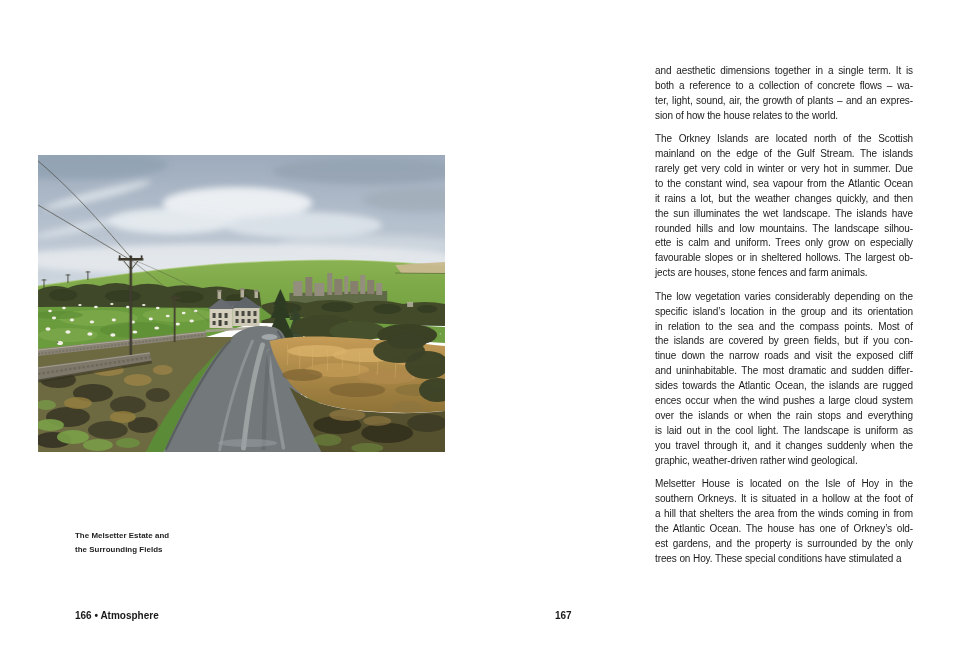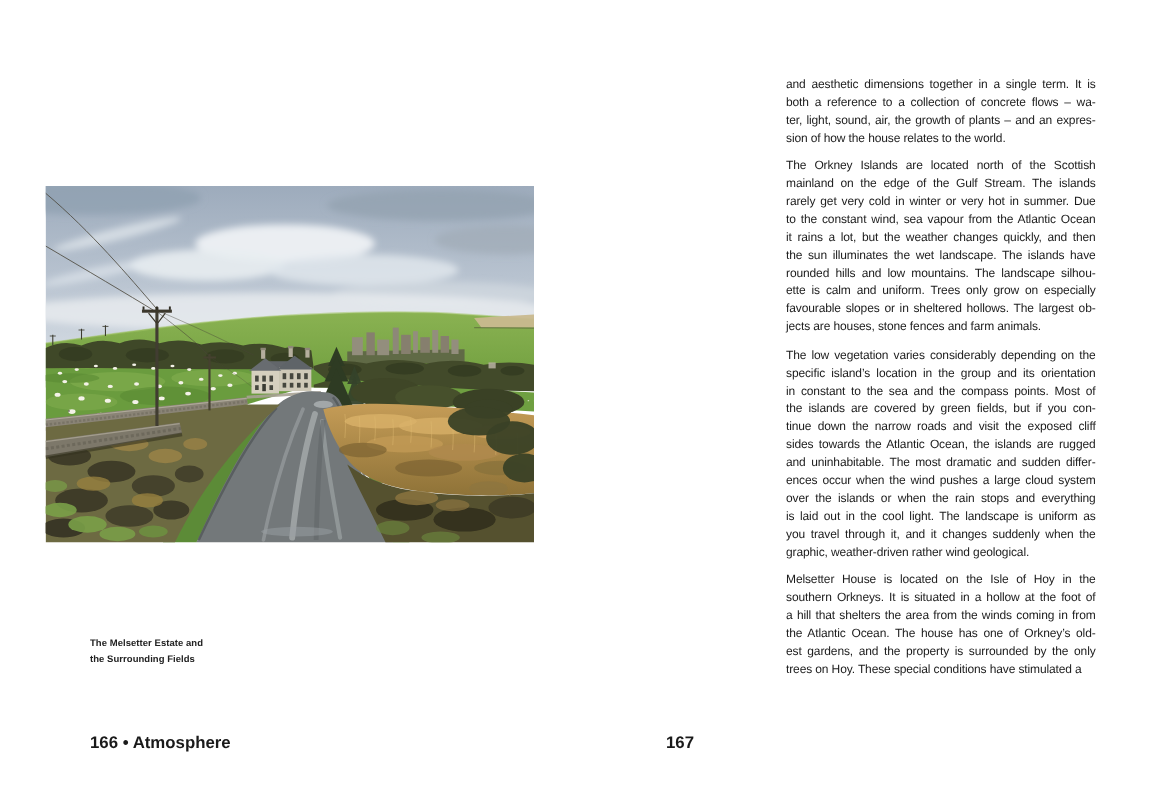--- a/index.html
+++ b/index.html
@@ -6,21 +6,21 @@
   body{width:960px;height:667px;position:relative;overflow:hidden;
        font-family:"Liberation Sans",sans-serif;color:#1c1c1c;}
   .spread{position:absolute;inset:0;background:#ffffff;}
   .page{position:absolute;top:0;height:667px;}
   .page-left{left:0;width:480px;}
   .page-right{left:480px;width:480px;}
   .photo{position:absolute;left:38px;top:155px;width:407px;height:297px;margin:0;}
   .photo svg{display:block;width:100%;height:100%;}
   .caption{position:absolute;left:75px;top:529px;font-size:7.9px;font-weight:bold;
            line-height:13.5px;letter-spacing:.05px;color:#222;}
-  .folio{position:absolute;top:610px;font-size:14px;font-weight:bold;color:#1a1a1a;}
+  .folio{position:absolute;top:610px;font-size:10px;font-weight:bold;color:#1a1a1a;}
   .folio span{white-space:pre;}
   .folio-left{left:75px;}
   .folio-right{left:75px;}
   .body-text{position:absolute;left:175px;top:64px;width:258px;font-size:10px;
              line-height:14.9px;letter-spacing:-0.1px;color:#1b1b1b;}
   .para{margin:0 0 8.5px 0;}
   .tline{text-align:justify;text-align-last:justify;white-space:normal;}
   .tline.last{text-align-last:left;}
 </style>
 </head>
@@ -340,25 +340,25 @@
           <div class="tline">it rains a lot, but the weather changes quickly, and then</div>
           <div class="tline">the sun illuminates the wet landscape. The islands have</div>
           <div class="tline">rounded hills and low mountains. The landscape silhou-</div>
           <div class="tline">ette is calm and uniform. Trees only grow on especially</div>
           <div class="tline">favourable slopes or in sheltered hollows. The largest ob-</div>
           <div class="tline last">jects are houses, stone fences and farm animals.</div>
         </div>
         <div class="para">
           <div class="tline">The low vegetation varies considerably depending on the</div>
           <div class="tline">specific island’s location in the group and its orientation</div>
-          <div class="tline">in constant to the sea and the compass points. Most of</div>
+          <div class="tline">in relation to the sea and the compass points. Most of</div>
           <div class="tline">the islands are covered by green fields, but if you con-</div>
           <div class="tline">tinue down the narrow roads and visit the exposed cliff</div>
+          <div class="tline">and uninhabitable. The most dramatic and sudden differ-</div>
           <div class="tline">sides towards the Atlantic Ocean, the islands are rugged</div>
-          <div class="tline">and uninhabitable. The most dramatic and sudden differ-</div>
           <div class="tline">ences occur when the wind pushes a large cloud system</div>
           <div class="tline">over the islands or when the rain stops and everything</div>
           <div class="tline">is laid out in the cool light. The landscape is uniform as</div>
           <div class="tline">you travel through it, and it changes suddenly when the</div>
           <div class="tline last">graphic, weather-driven rather wind geological.</div>
         </div>
         <div class="para">
           <div class="tline">Melsetter House is located on the Isle of Hoy in the</div>
           <div class="tline">southern Orkneys. It is situated in a hollow at the foot of</div>
           <div class="tline">a hill that shelters the area from the winds coming in from</div>

